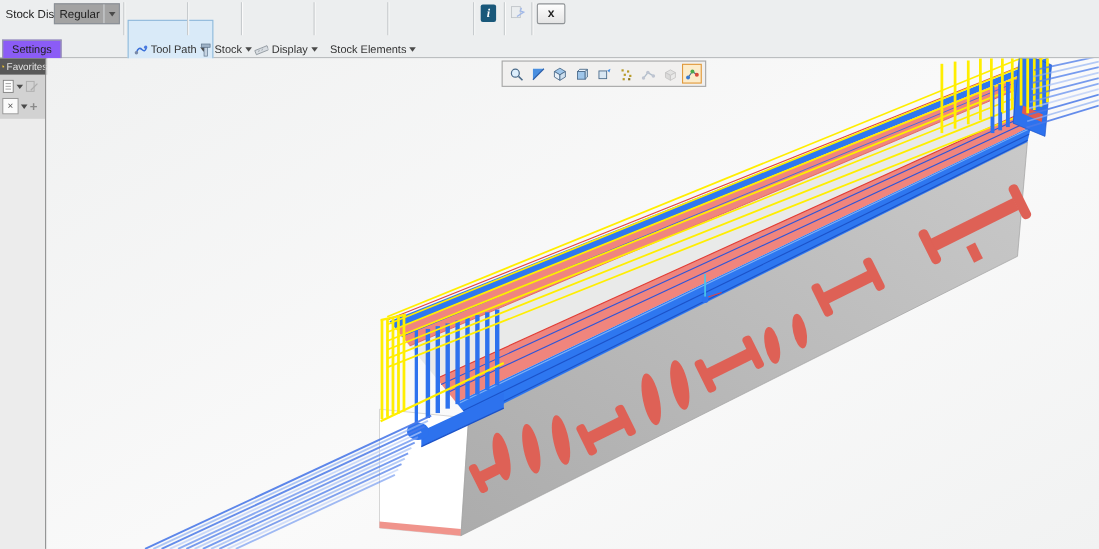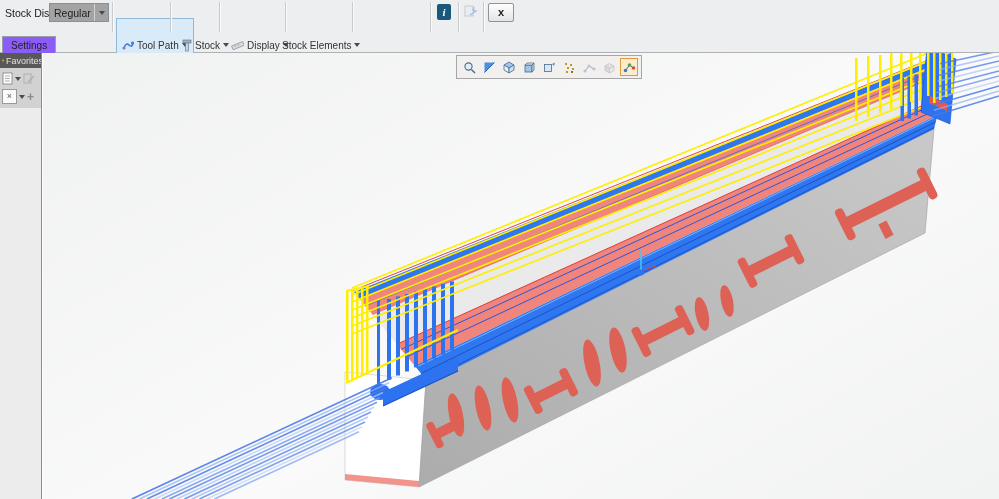--- a/index.html
+++ b/index.html
@@ -90,21 +90,21 @@
         <rect x="1" y="5" width="12" height="4" transform="rotate(-22 6 7)" fill="#d8dde2" stroke="#8a9299" stroke-width=".7"></rect>
         <line x1="4" y1="8.2" x2="4.8" y2="6.4" stroke="#8a9299" stroke-width=".6"></line>
         <line x1="7" y1="7" x2="7.8" y2="5.2" stroke="#8a9299" stroke-width=".6"></line>
       </svg>
       <span>Display</span>
       <span class="arr"></span>
     </div>
 
     <div class="sep" style="left:285px"></div>
 
-    <div class="rbtn" style="left:276px">
+    <div class="rbtn" style="left:294px">
       <span>Stock Elements</span>
       <span class="arr"></span>
     </div>
 
     <div class="sep" style="left:352px"></div>
 
 
     <div class="sep" style="left:430px"></div>
 
     <div class="infobtn">

